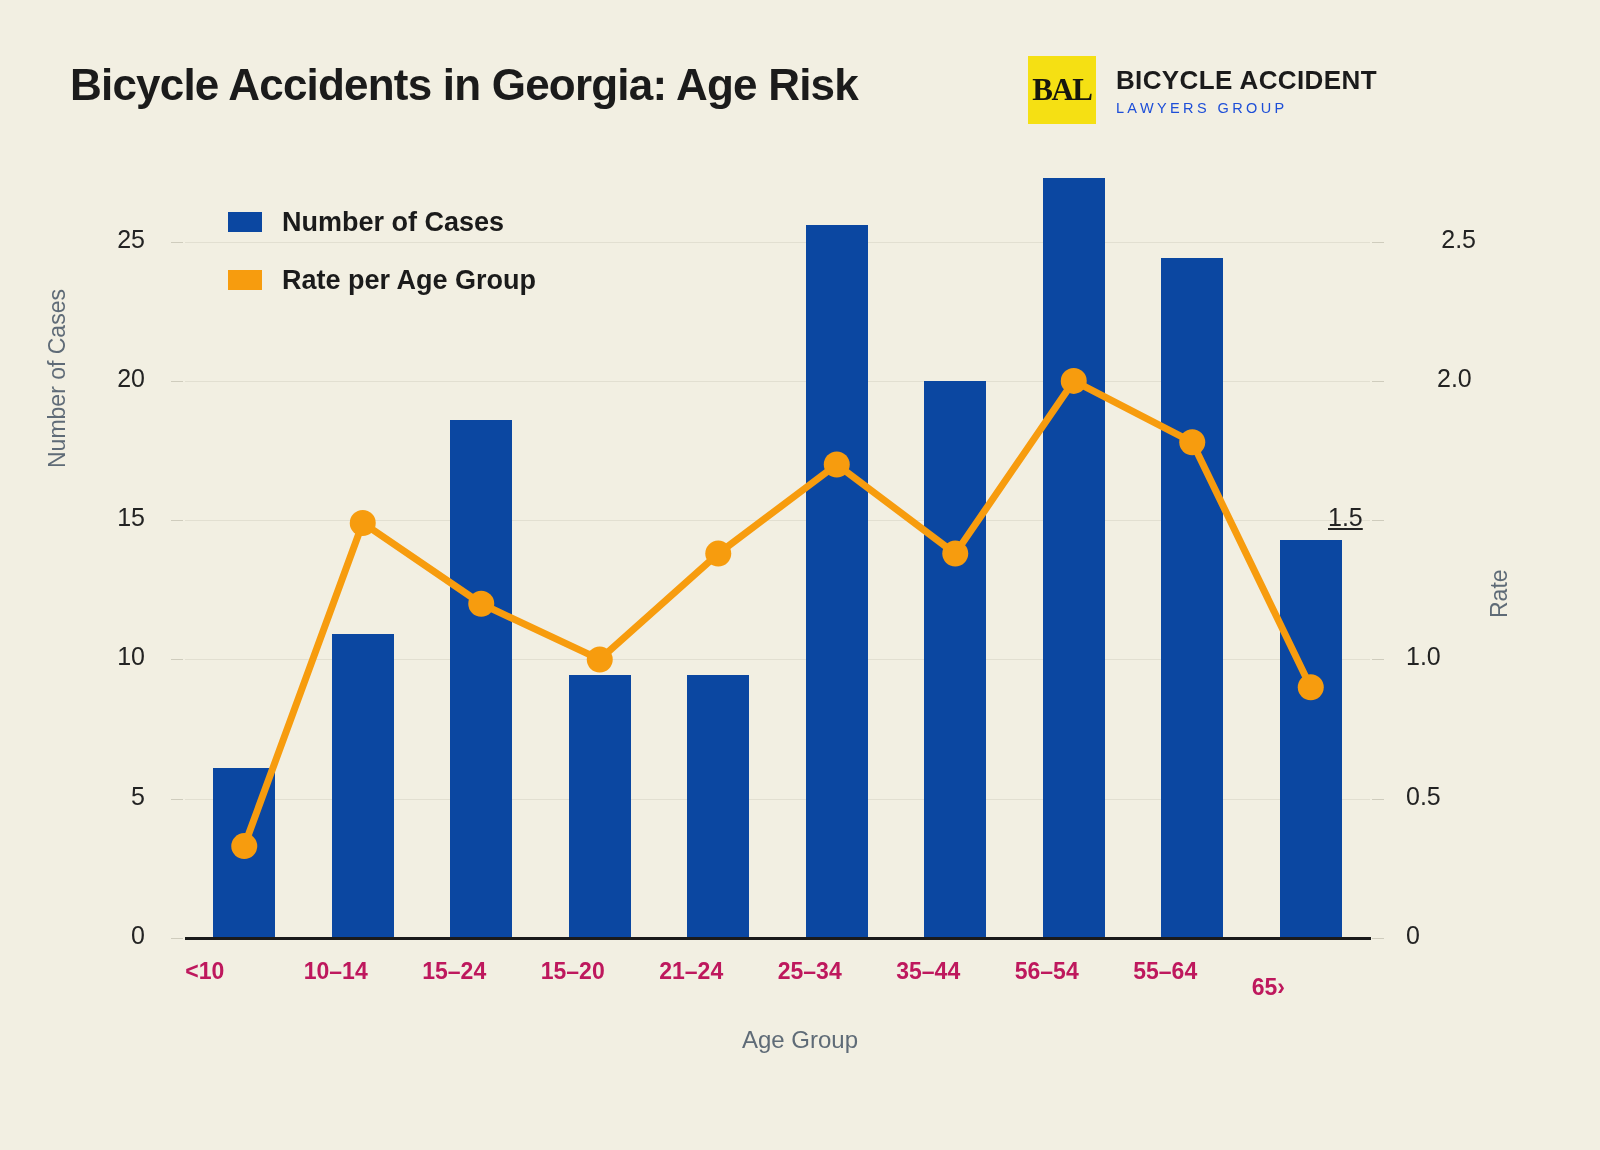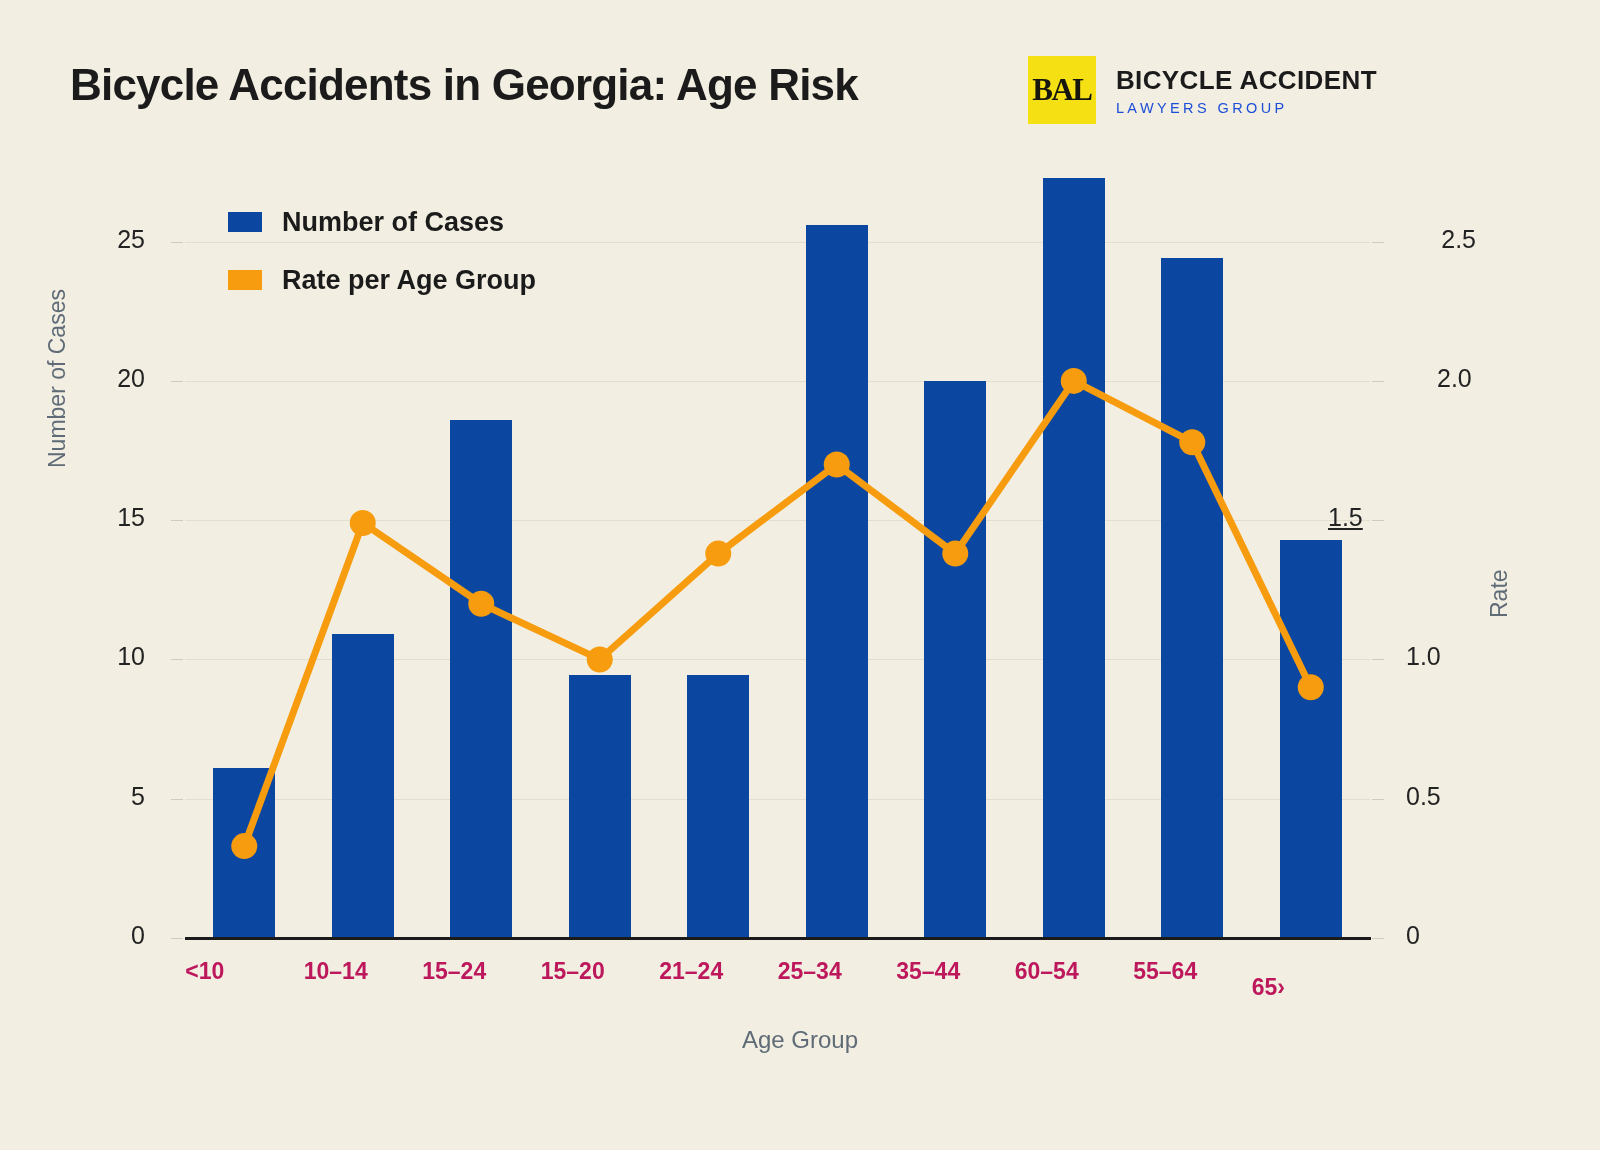--- a/index.html
+++ b/index.html
@@ -264,21 +264,21 @@
     <div class="yr" style="left: 1406px; top: 224.636px; text-align: right;">2.5</div>
   </div>
 <div id="xticks-wrap">
     <div class="xtick" style="left: 185.25px;">&lt;10</div>
     <div class="xtick" style="left: 303.75px;">10–14</div>
     <div class="xtick" style="left: 422.25px;">15–24</div>
     <div class="xtick" style="left: 540.75px;">15–20</div>
     <div class="xtick" style="left: 659.25px;">21–24</div>
     <div class="xtick" style="left: 777.75px;">25–34</div>
     <div class="xtick" style="left: 896.25px;">35–44</div>
-    <div class="xtick" style="left: 1014.75px;">60–54</div>
+    <div class="xtick" style="left: 1014.75px;">56–54</div>
     <div class="xtick" style="left: 1133.25px;">55–64</div>
     <div class="xtick" style="left: 1251.75px; margin-top: 16px;">65›</div>
   </div>
 
 <div id="axis-title-y-left">Number of Cases</div>
 <div id="axis-title-y-right">Rate</div>
 <div id="axis-title-x">Age Group</div>
 
 <div id="legend">
   <div class="legend-row">

